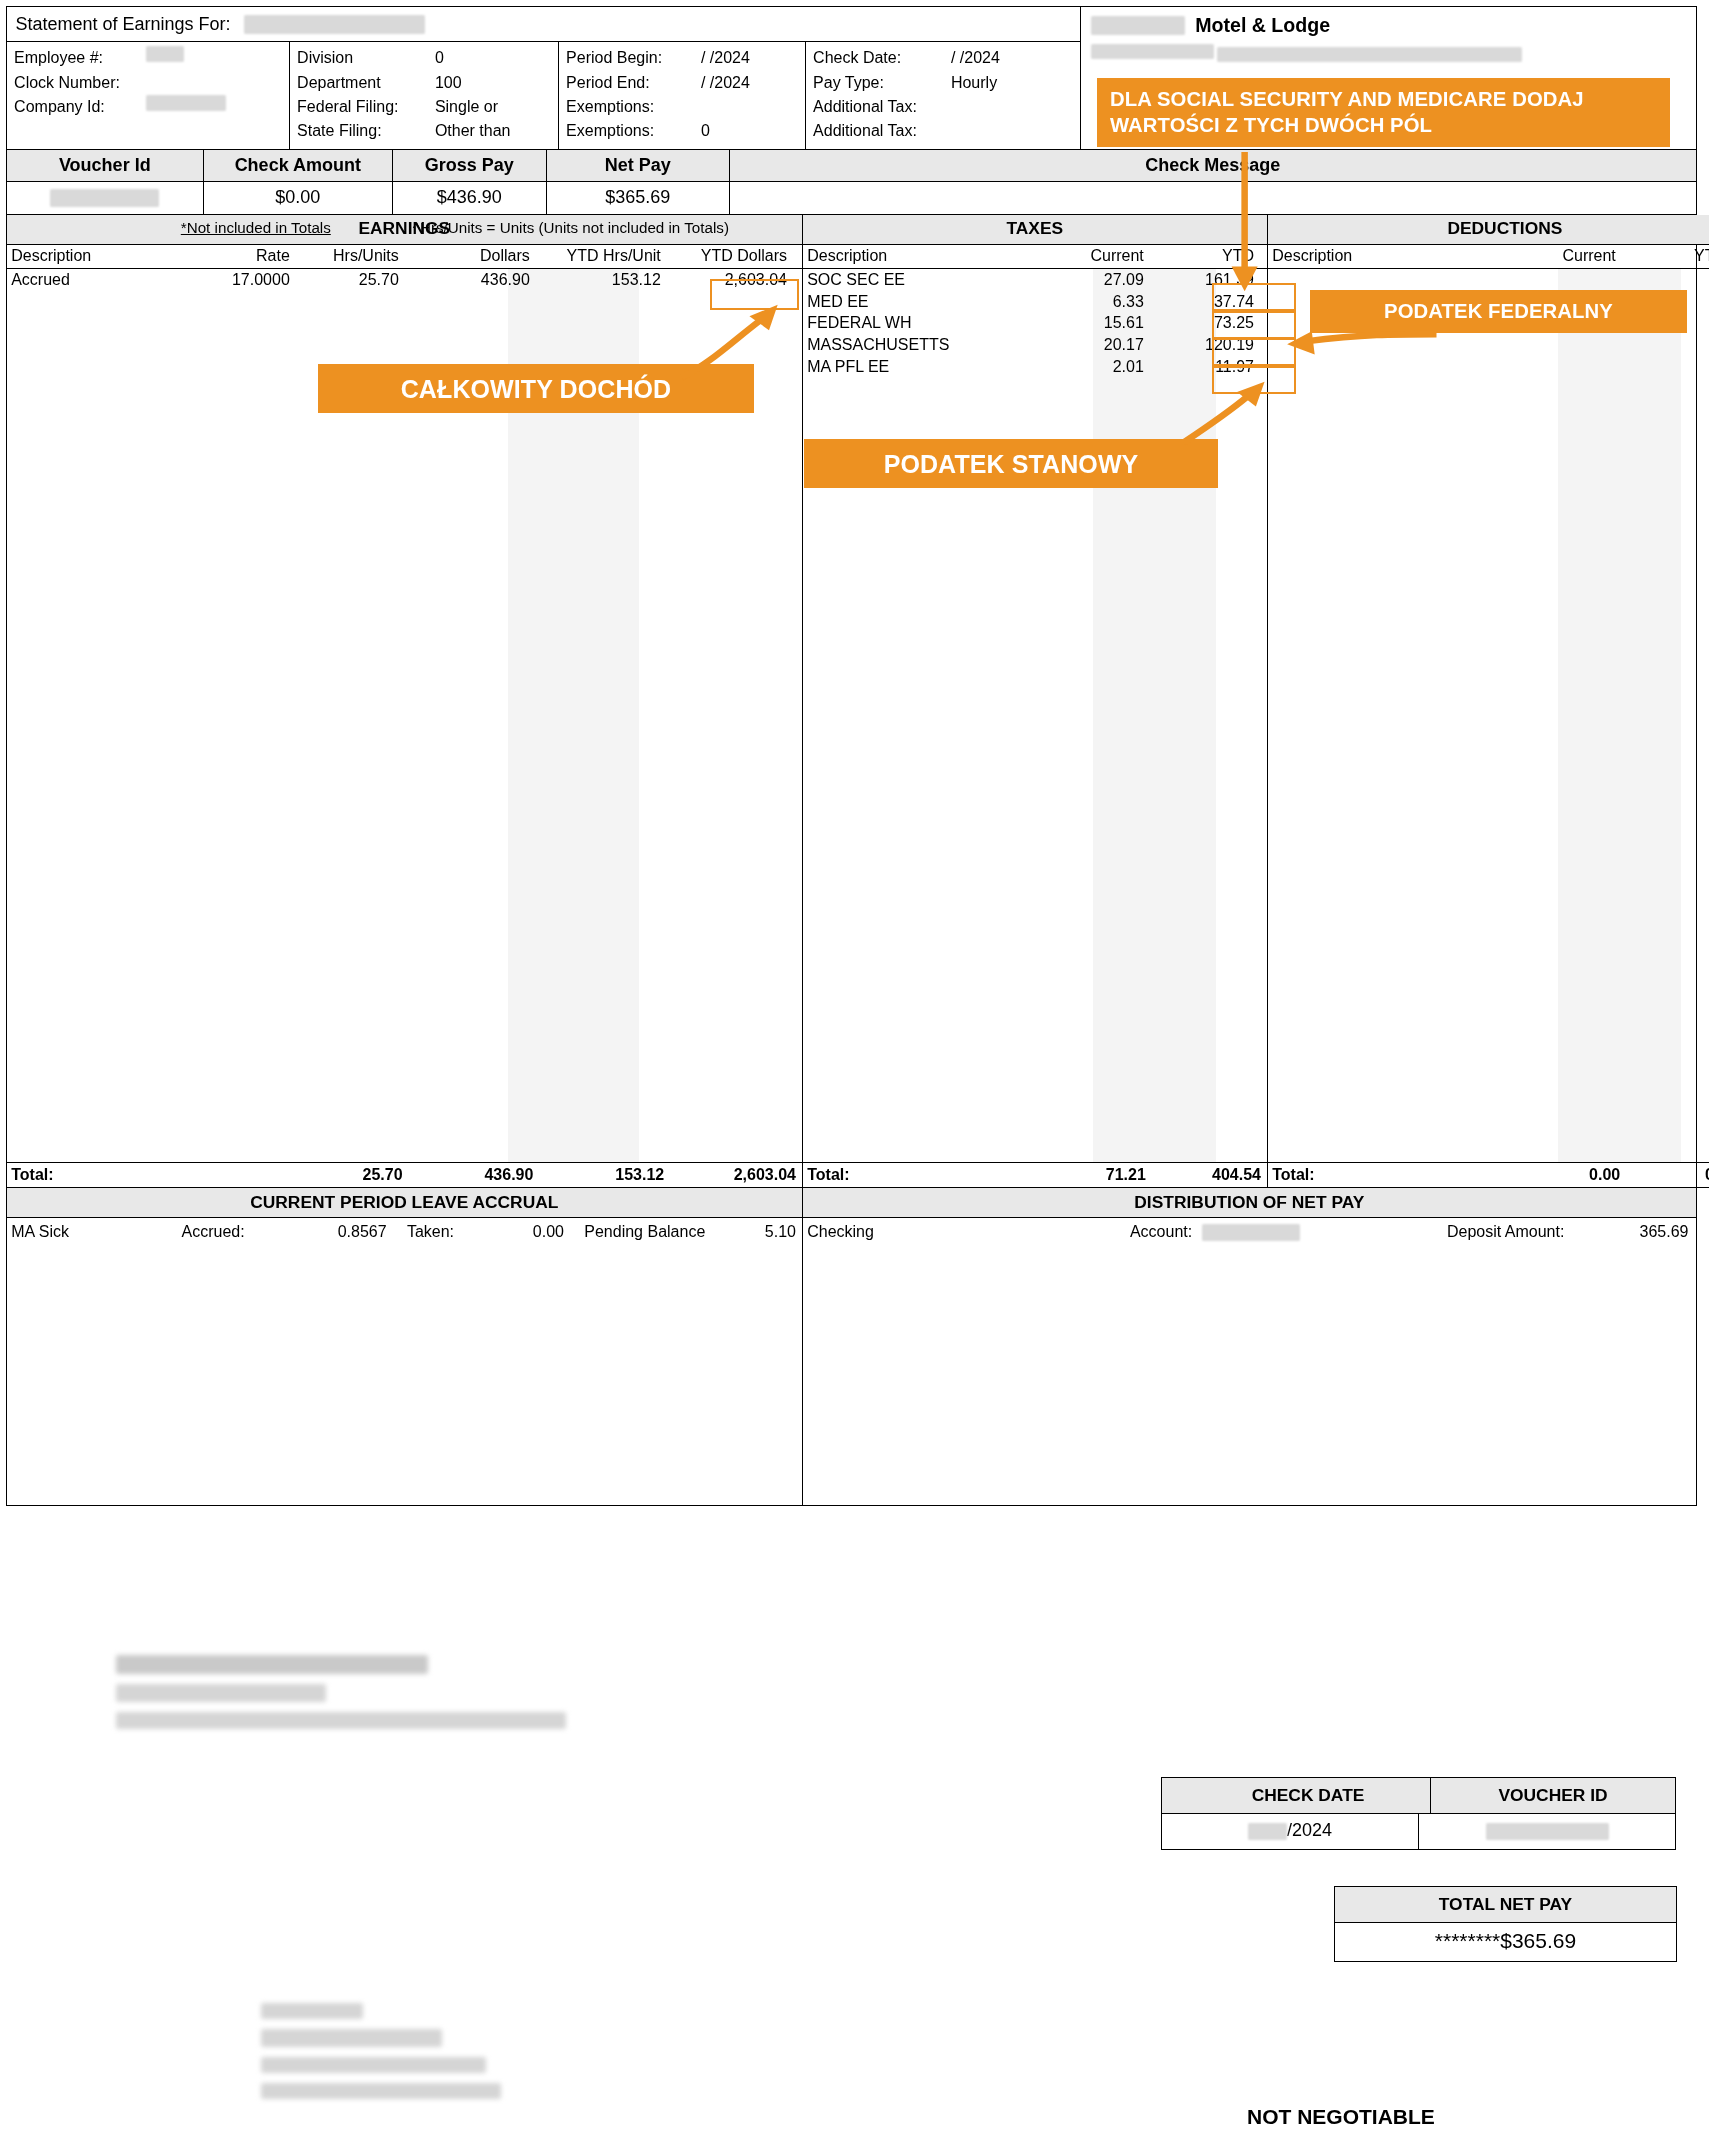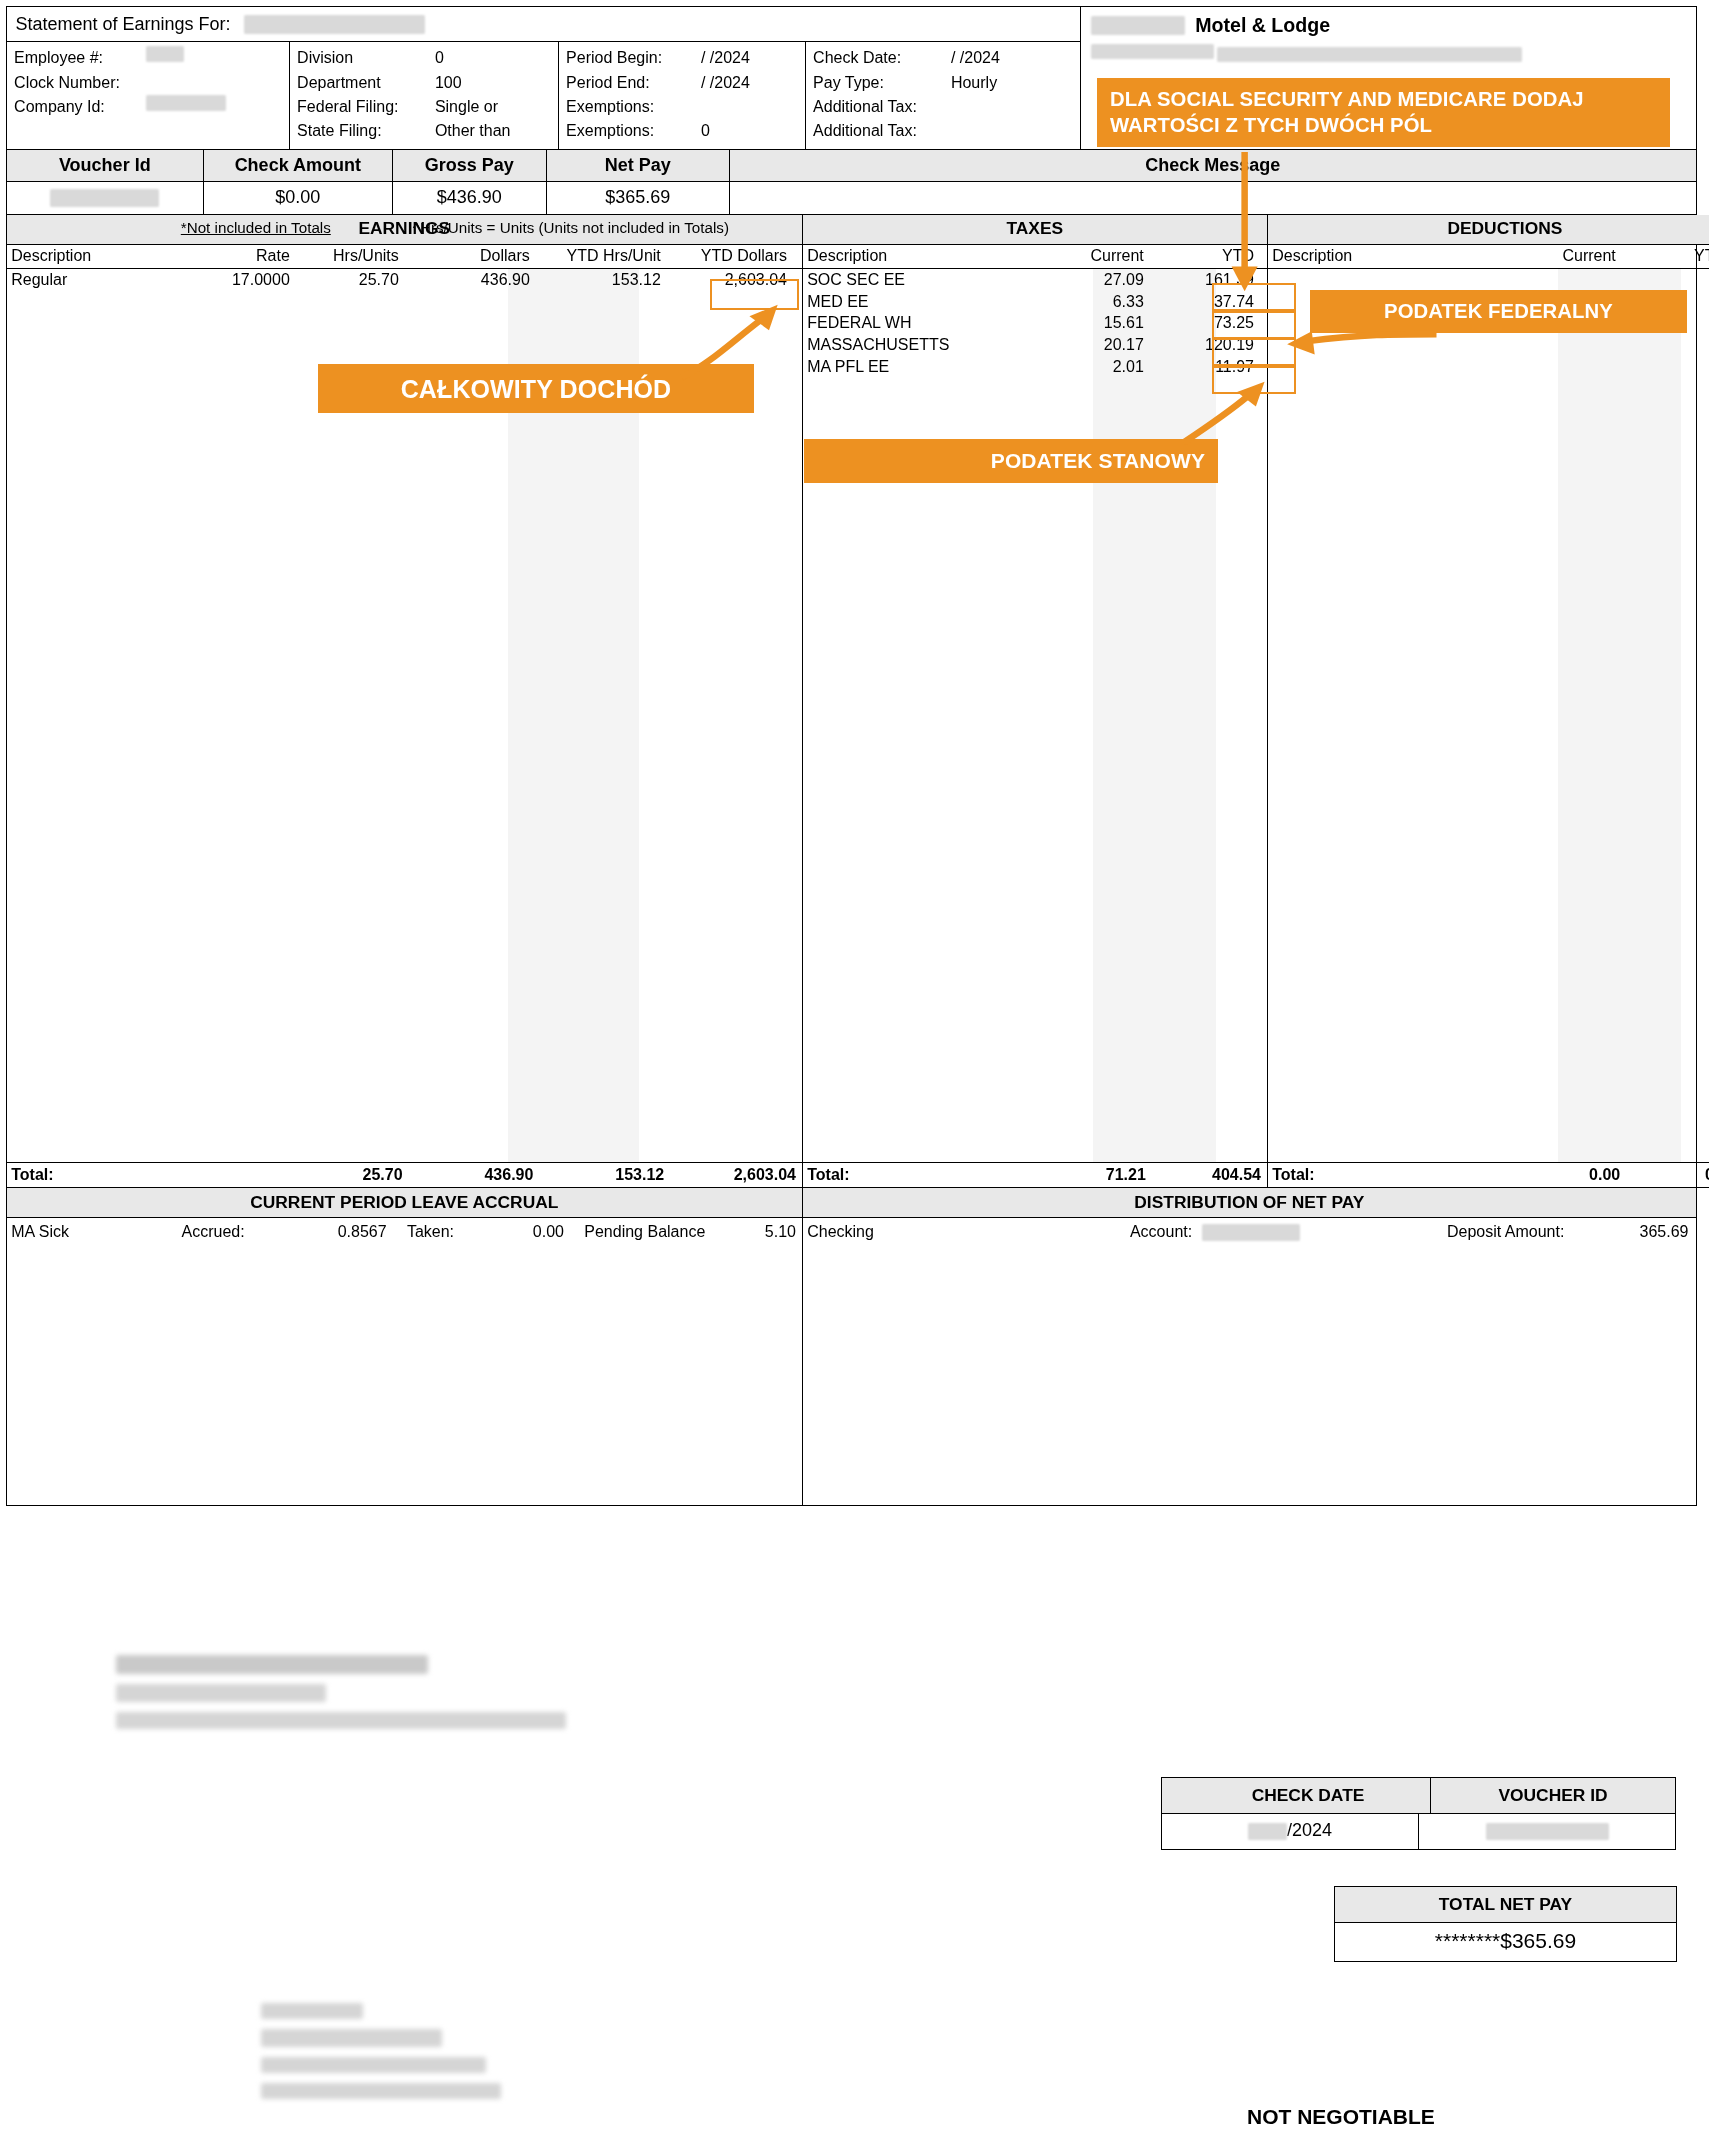--- a/index.html
+++ b/index.html
@@ -430,21 +430,21 @@
           <span class="e-desc">Description</span>
           <span class="e-rate">Rate</span>
           <span class="e-hrs">Hrs/Units</span>
           <span class="e-dol">Dollars</span>
           <span class="e-ytdhr">YTD Hrs/Unit</span>
           <span class="e-ytddol">YTD Dollars</span>
         </div>
         <div class="bodyfill">
           <div class="shade-col" style="left:501px;top:0;width:131px;height:893px;"></div>
           <div class="datarow" style="position:relative;z-index:2;">
-            <span class="e-desc">Regular</span>
+            <span class="e-desc">Accrued</span>
             <span class="e-rate">17.0000</span>
             <span class="e-hrs">25.70</span>
             <span class="e-dol">436.90</span>
             <span class="e-ytdhr">153.12</span>
             <span class="e-ytddol">2,603.04</span>
           </div>
         </div>
         <div class="totalrow">
           <span class="e-desc">Total:</span>
           <span class="e-rate"></span>
@@ -564,21 +564,21 @@
     <path d="M 172 20 L 160 55 L 133 36 Z" fill="#ed9121"></path>
   </svg>
   <svg class="arrow" style="left:1140px;top:363px;width:145px;height:94px;" viewBox="0 0 200 130" width="145" height="94">
     <path d="M 60 110 C 90 90 120 70 150 45" stroke="#ed9121" stroke-width="9" fill="none"></path>
     <path d="M 172 26 L 160 60 L 134 40 Z" fill="#ed9121"></path>
   </svg>
 
   <div class="callout" style="left:1097px;top:78px;width:573px;">DLA SOCIAL SECURITY AND MEDICARE DODAJ WARTOŚCI Z TYCH DWÓCH PÓL</div>
   <div class="callout" style="left:318px;top:364px;width:436px;text-align:center;font-size:25px;">CAŁKOWITY DOCHÓD</div>
   <div class="callout" style="left:1310px;top:290px;width:377px;text-align:center;">PODATEK FEDERALNY</div>
-  <div class="callout" style="left:804px;top:439px;width:414px;text-align:right;font-size:21px;">PODATEK STANOWY</div>
+  <div class="callout" style="left:804px;top:439px;width:414px;text-align:center;font-size:25px;">PODATEK STANOWY</div>
 
   <div class="check-addr">
     <div class="blur-line" style="width:312px;height:19px;"></div>
     <div class="blur-line soft" style="width:210px;height:17.4px;"></div>
     <div class="blur-line soft" style="width:450px;height:17.4px;"></div>
   </div>
 
   <div class="checkdate-tbl">
     <div class="cd-head">
       <div>CHECK DATE</div>

